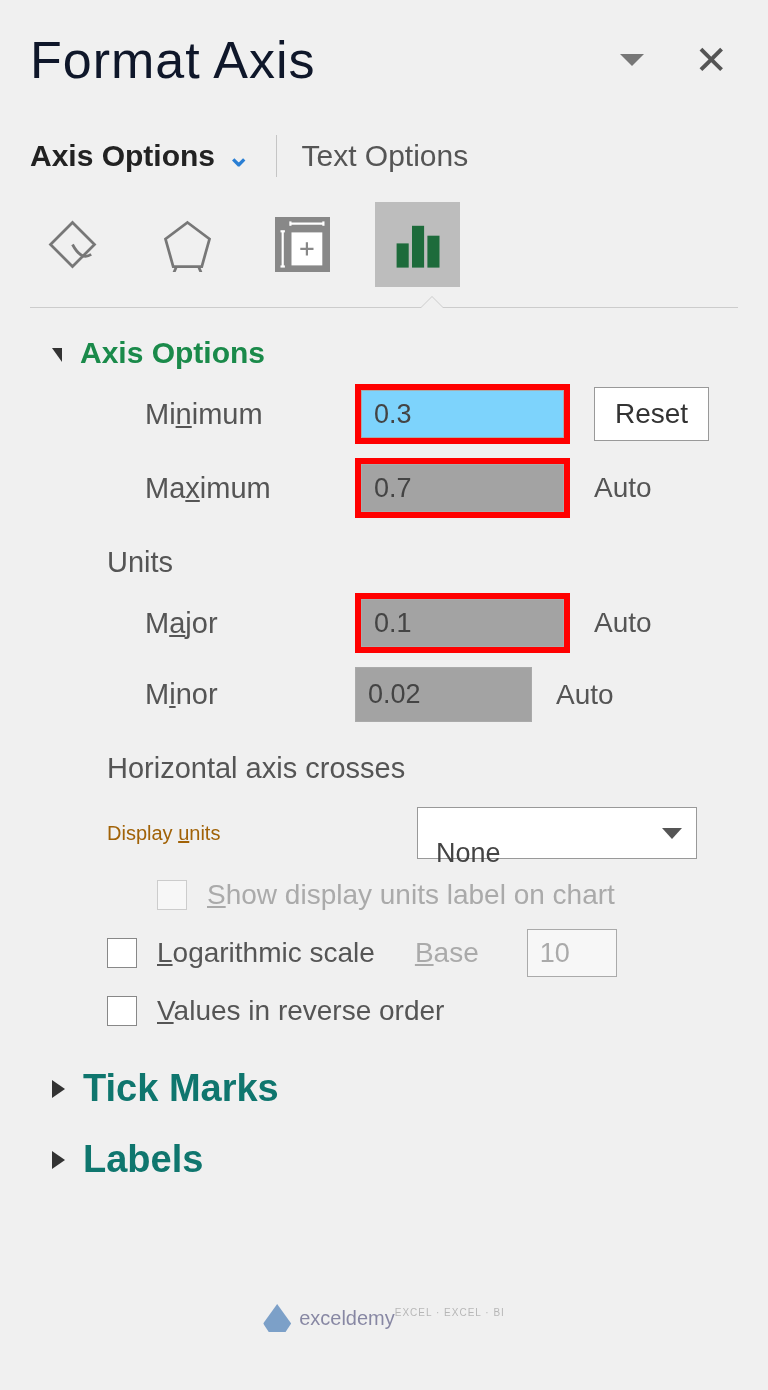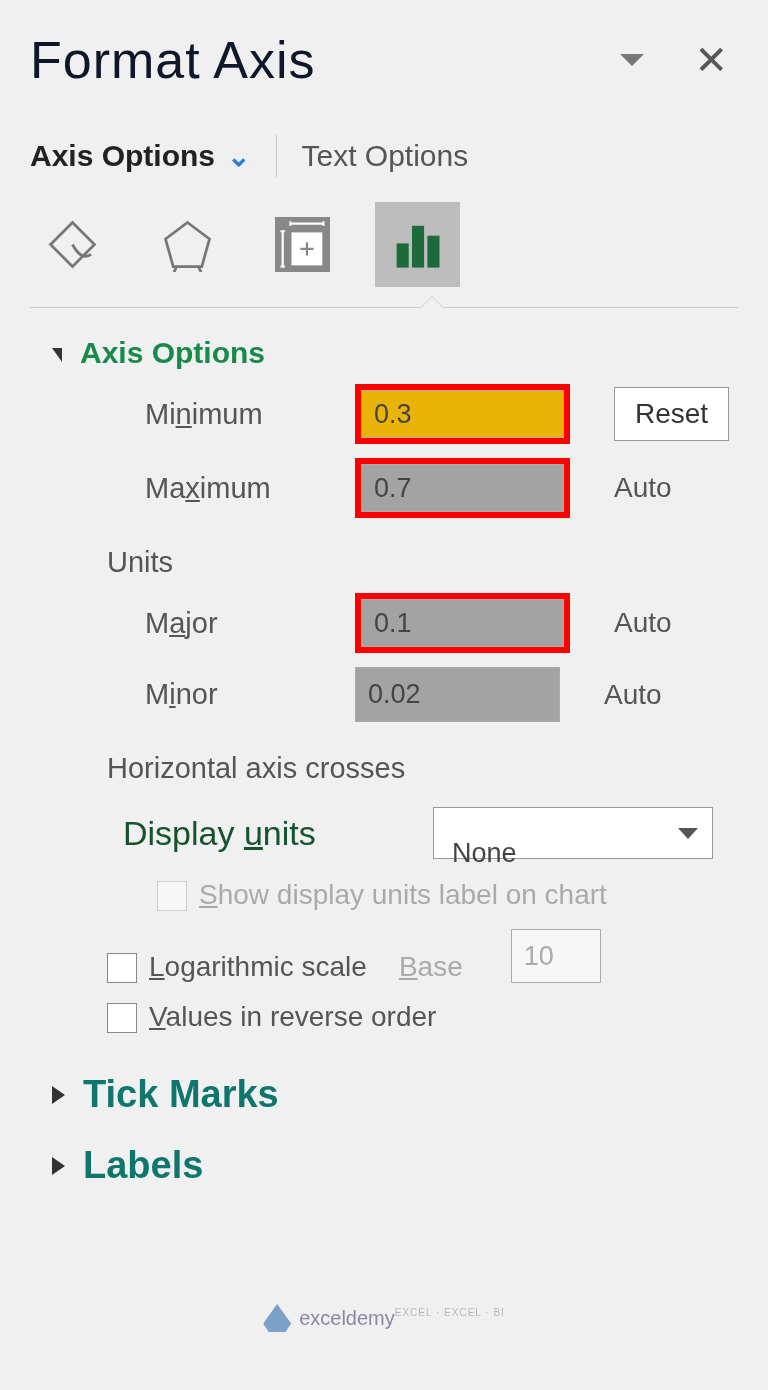--- a/index.html
+++ b/index.html
@@ -145,42 +145,42 @@
     margin: 14px 0 14px 75px;
   }
   .field-label {
     width: 210px;
     font-size: 29px;
     color: #555;
     margin-left: 18px;
   }
   .underline { text-decoration: underline; }
   .input-wrap {
-    width: 205px;
+    width: 177px;
     height: 55px;
   }
   .input-wrap.red-border {
     border: 6px solid #ff0000;
     width: 215px;
     height: 60px;
   }
   .text-input {
     width: 100%;
     height: 100%;
     border: 1px solid #aaa;
     background: #a3a3a3;
     font-size: 27px;
     padding: 0 12px;
     color: #444;
     font-family: inherit;
   }
-  .text-input.yellow-bg { background: #eab308; }
+  .text-input.yellow-bg { background: #7dd3fc; }
   .text-input.disabled { color: #aaa; background: #f7f7f7; }
   .side-slot {
-    margin-left: 44px;
+    margin-left: 24px;
     font-size: 28px;
     color: #555;
     display: flex;
     align-items: center;
   }
   .reset-btn {
     border: 1px solid #999;
     background: #fff;
     padding: 10px 20px;
     font-size: 28px;
@@ -188,23 +188,22 @@
     font-family: inherit;
     color: #333;
   }
   .dropdown-row {
     display: flex;
     align-items: center;
     margin: 22px 0 20px 55px;
   }
   .dropdown-label {
     width: 310px;
-    font-size: 34px;
-    color: #14532d;
-    margin-left: 16px;
+    font-size: 20px;
+    color: #a16207;
   }
   .dropdown {
     flex: 1;
     max-width: 280px;
     height: 52px;
     border: 1px solid #999;
     background: #fff;
     display: flex;
     align-items: center;
     justify-content: space-between;
@@ -213,40 +212,40 @@
   }
   .dropdown .dd-text { font-size: 27px; margin-top: 40px; }
   .dd-caret {
     width: 0; height: 0;
     border-left: 10px solid transparent;
     border-right: 10px solid transparent;
     border-top: 11px solid #555;
   }
   .check-row {
     display: flex;
-    align-items: flex-end;
-    gap: 12px;
+    align-items: center;
+    gap: 20px;
     margin: 18px 0 18px 55px;
     font-size: 28px;
     color: #555;
   }
   .check-row.indented { margin-left: 105px; }
   .check-row.disabled { color: #aaa; }
   .chk {
     width: 30px;
     height: 30px;
     border: 1px solid #888;
     background: #fff;
     flex-shrink: 0;
   }
   .chk.disabled { border-color: #ccc; background: #f7f7f7; }
   .base-input {
     width: 90px;
-    height: 54px;
-    margin-left: 36px;
+    height: 48px;
+    margin-left: 28px;
   }
   .hax-label {
     font-size: 29px;
     color: #555;
     margin: 30px 0 10px 55px;
   }
   .watermark {
     position: absolute;
     bottom: 58px;
     left: 50%;

